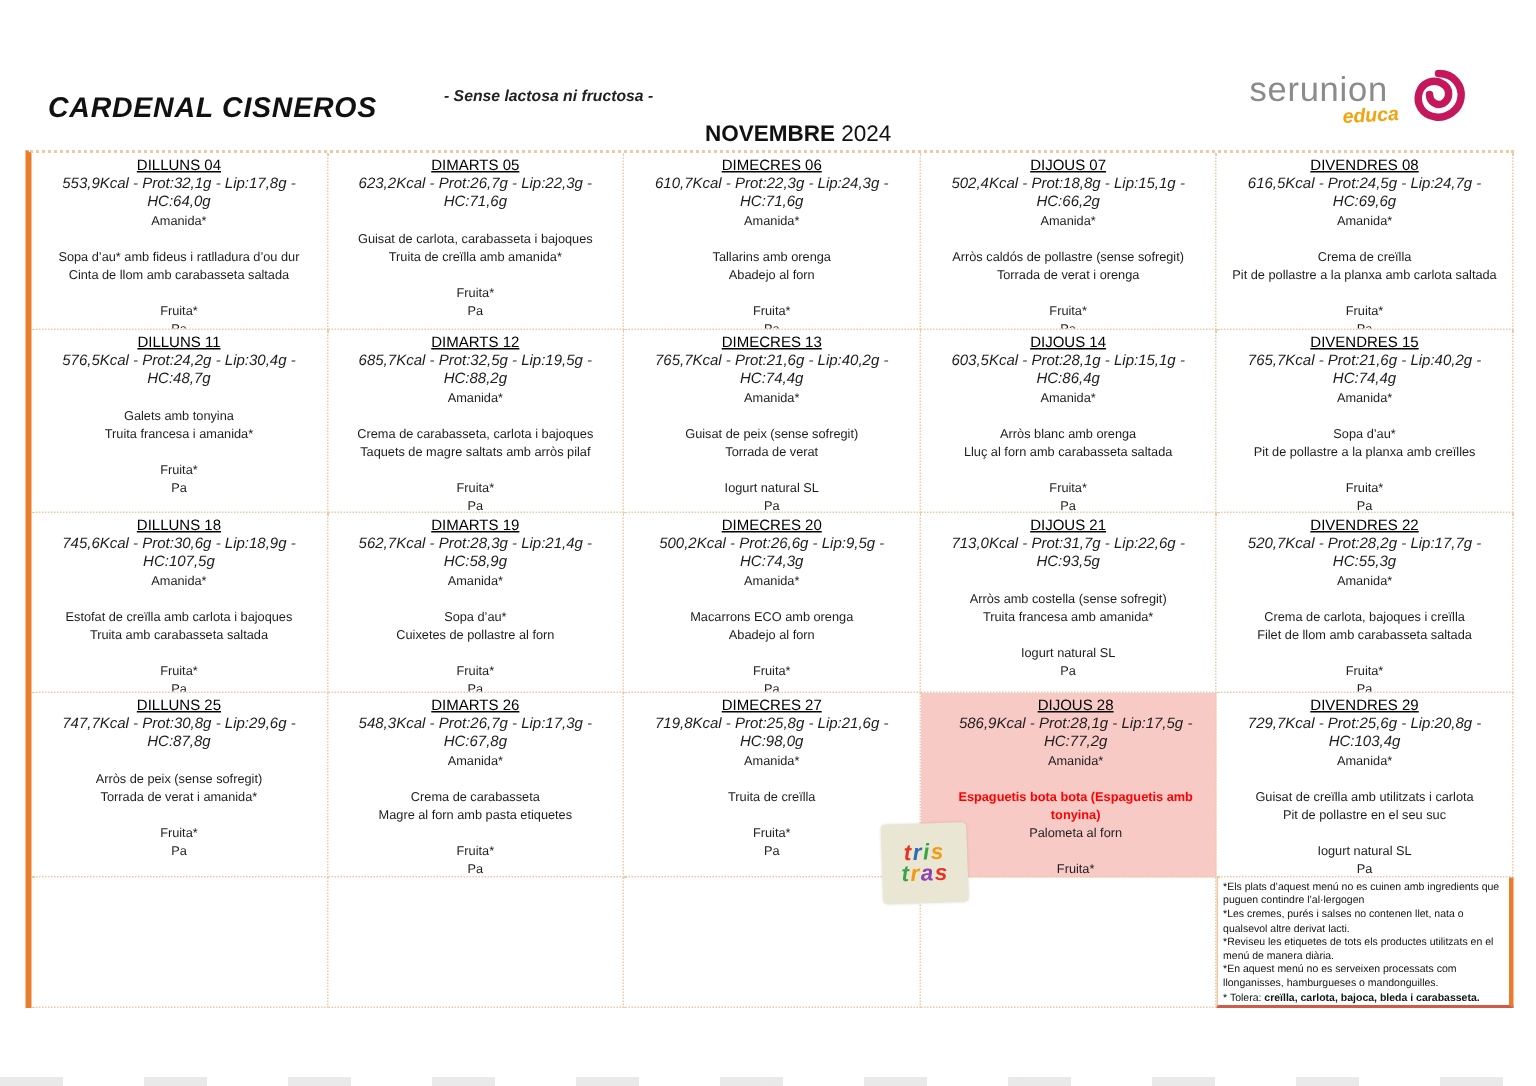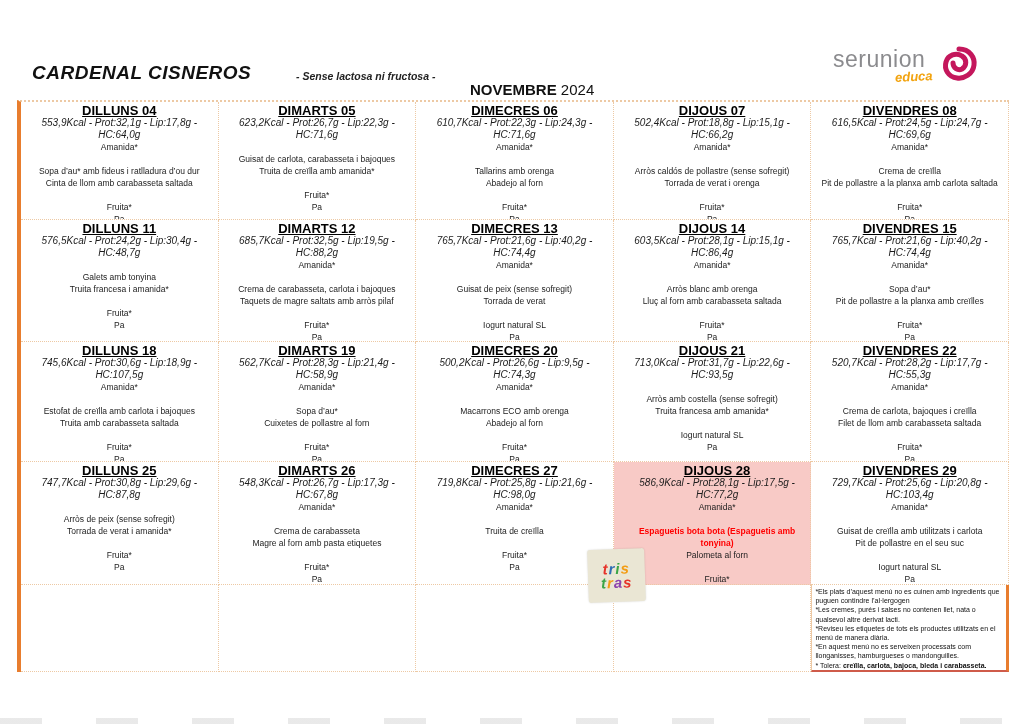--- a/index.html
+++ b/index.html
@@ -3,40 +3,40 @@
 <meta charset="utf-8">
 <style>
   * { margin:0; padding:0; box-sizing:border-box; }
   html,body { width:1024px; height:724px; background:#ffffff; overflow:hidden;
               font-family:"Liberation Sans", sans-serif; color:#1c1c1c; }
   .page { position:relative; width:1016px; height:724px; background:#fff; }
 
   
   .doc-title { position:absolute; left:32px; top:62px; font-size:19px; font-weight:bold;
                font-style:italic; letter-spacing:.5px; color:#111; }
-  .doc-subtitle { position:absolute; left:296px; top:70px; font-size:10.5px; font-style:italic;
+  .doc-subtitle { position:absolute; left:296px; top:58px; font-size:10.5px; font-style:italic;
                   font-weight:600; color:#222; }
   .doc-month { position:absolute; left:470px; top:81px; font-size:15px; color:#111; }
   .doc-month .m { font-weight:bold; }
   .brand { position:absolute; left:833px; top:42px; width:160px; height:48px;text-align:center; }
   .brand-name { position:absolute; left:0; top:4px; font-size:23px; color:#8b8b8e;
                 letter-spacing:.5px; font-weight:500; }
   .brand-swirl { position:absolute; left:104px; top:0; width:44px; height:44px; }
   .brand-sub { position:absolute; left:62px; top:27px; font-size:13px; font-style:italic;
                font-weight:bold; color:#f2a30f; transform:rotate(-3deg); }
 
   
   .menu-table { position:absolute; left:17px; top:100px; width:992px; height:572px;
                 border-left:4px solid #e87d2e; border-top:2px dotted #edc9a4;
                 display:grid; grid-template-columns:repeat(5,1fr);
                 grid-template-rows:118px 122px 120px 123px 87px; background:#fff; }
   .cell { border-right:1px dotted #edc9a4; border-bottom:1px dotted #edc9a4;
           padding:2px 2px 0 2px; text-align:center; overflow:hidden; }
   .cell.highlight { background:#f8cac6;padding-left:12px; }
-  .day { font-size:13px; font-weight:bold; text-decoration:underline; line-height:13px; color:#000; }
+  .day { font-size:10px; font-weight:normal; text-decoration:underline; line-height:13px; color:#000; }
   .nutrition { font-size:10px; font-style:italic; line-height:12px; color:#1c1c1c; }
   .line { font-size:8.5px; line-height:12px; color:#1c1c1c; }
   .line.blank { height:12px; }
   .line.red { color:#ff0000; font-weight:bold; }
 
   
   .cell.notes { text-align:left; padding:2px 3px; border-right:3px solid #e87d2e;
                 border-bottom:2px solid #cf5b4a; border-left:1px solid #edc9a4; }
   .note-line { font-size:7px; line-height:9.2px; color:#111; }
   .note-line.sep { border-top:1px solid #9a9a9a; }

